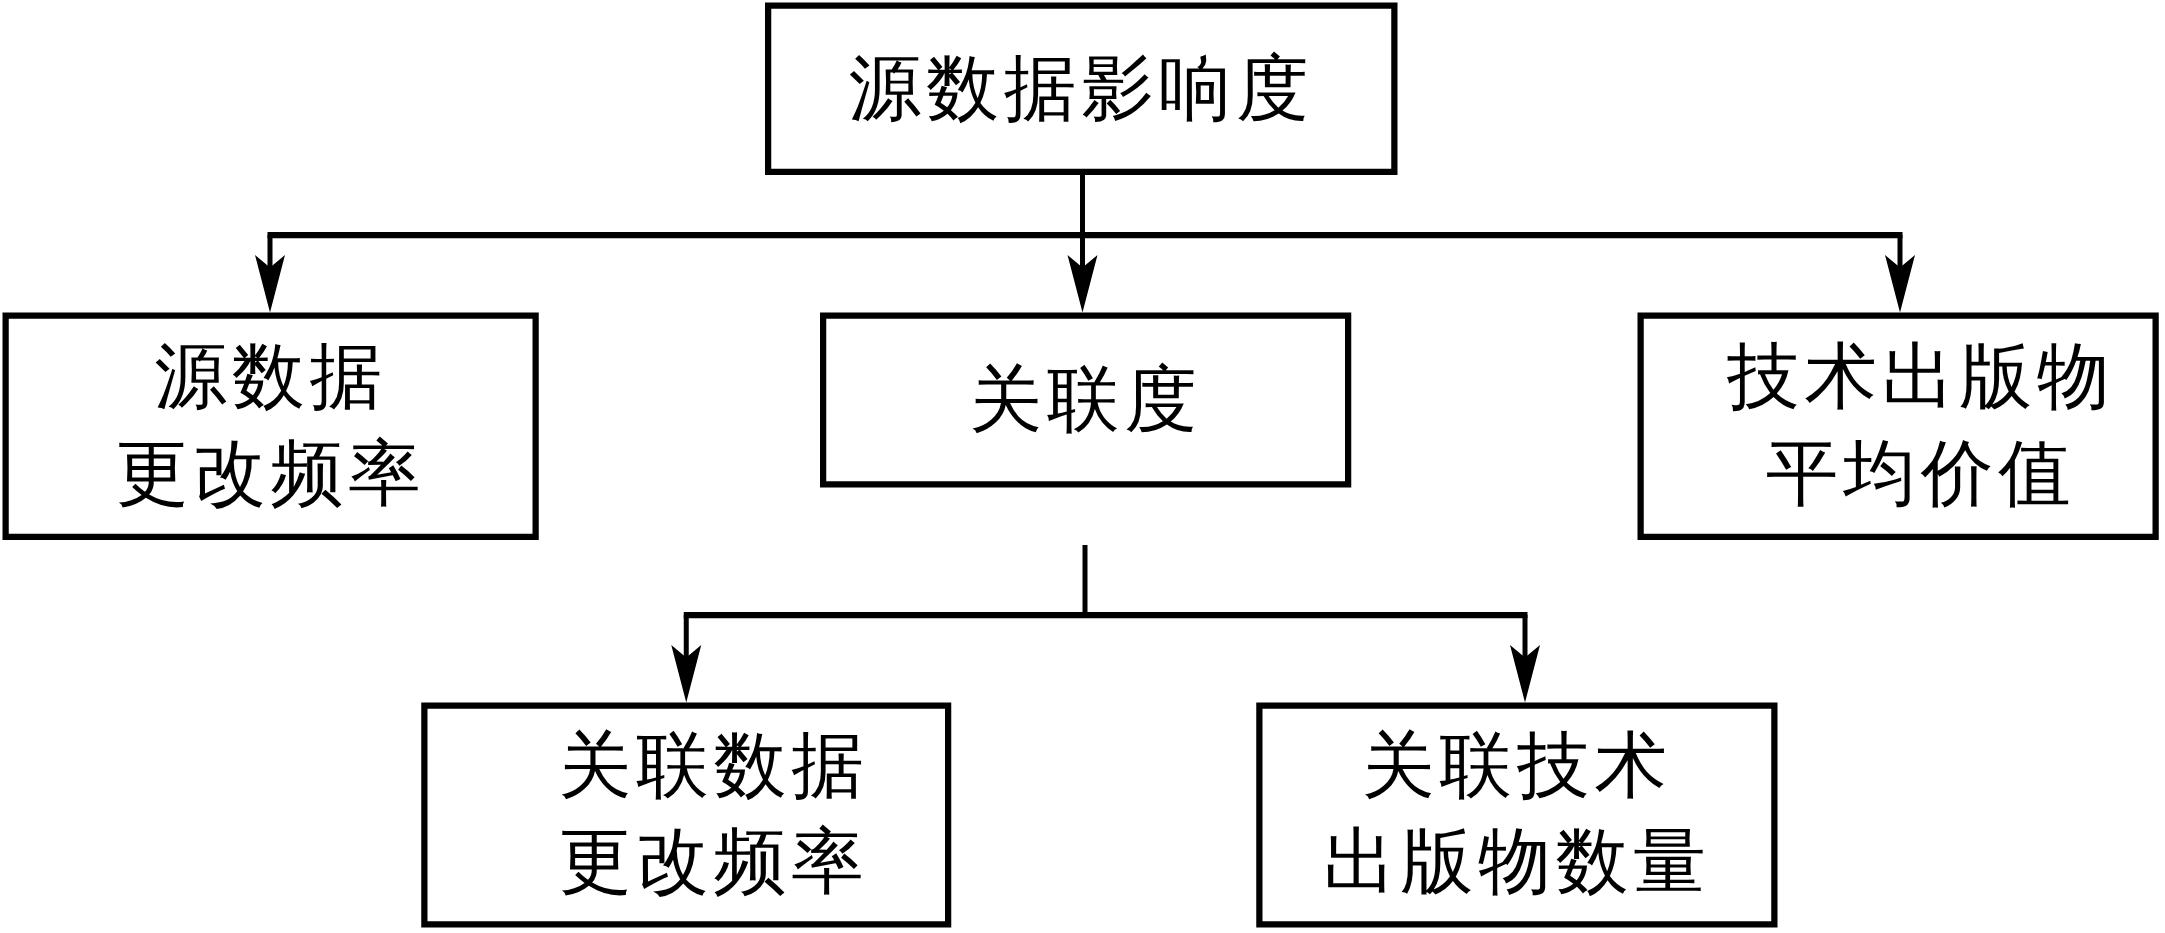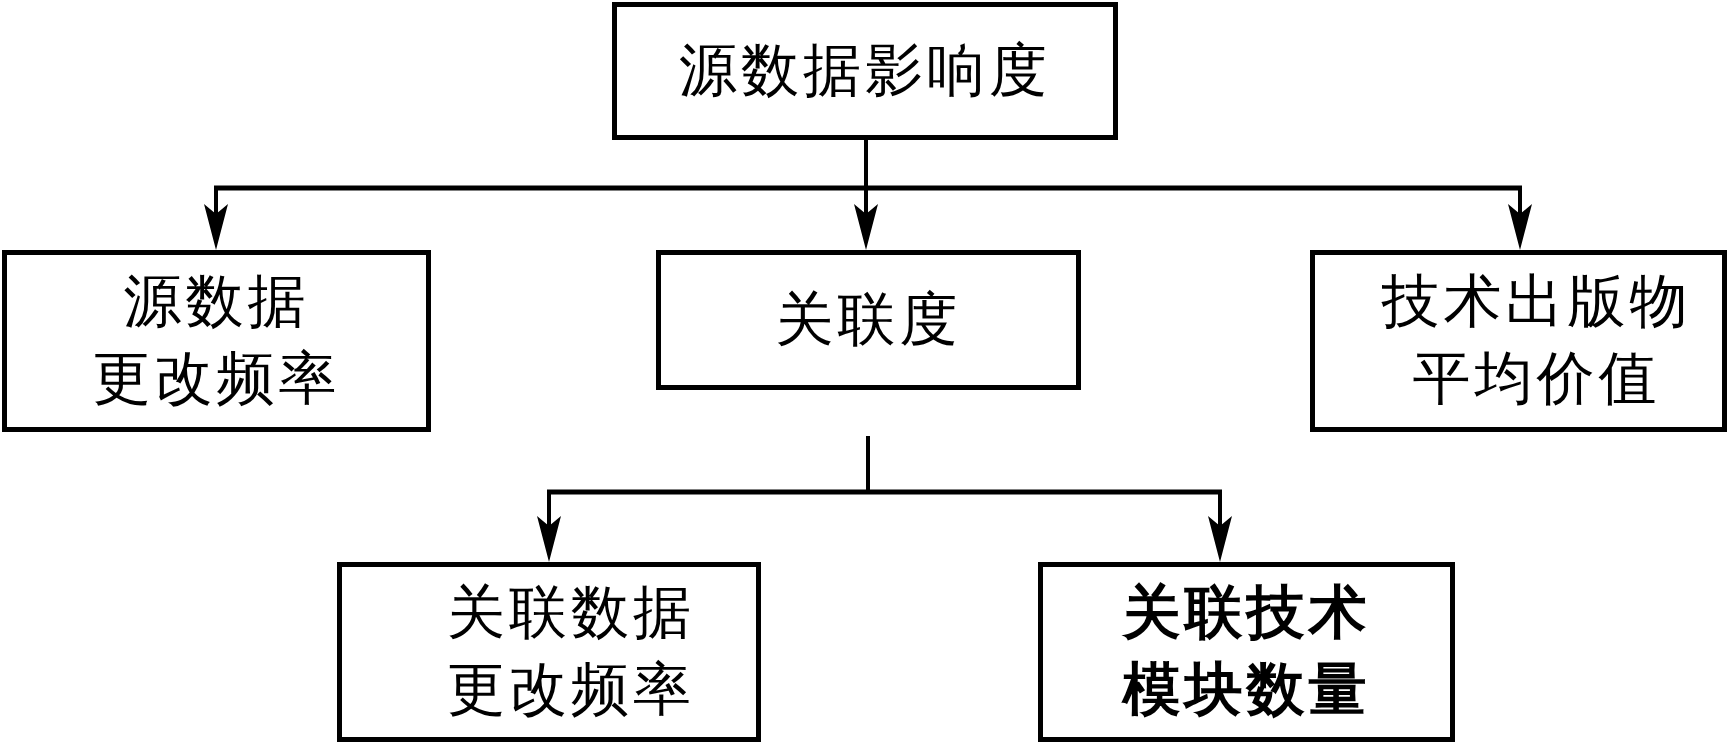--- a/index.html
+++ b/index.html
@@ -39,21 +39,21 @@
     white-space: nowrap;
   }
   .node span { display: block; }
 
   
   #node-root        { left: 612px;  top: 2px;   width: 506px; height: 138px; }
   #node-change-freq { left: 2px;    top: 250px; width: 429px; height: 182px; }
   #node-relevance   { left: 656px;  top: 250px; width: 425px; height: 140px; }
   #node-pub-value   { left: 1310px; top: 250px; width: 417px; height: 182px; padding-left: 36px; }
   #node-module-cnt  { left: 337px;  top: 562px; width: 424px; height: 180px; padding-left: 44px; }
-  #node-pub-cnt     { left: 1038px; top: 562px; width: 417px; height: 180px; font-weight: bold; }
+  #node-pub-cnt     { left: 1005px; top: 562px; width: 417px; height: 180px; }
 </style>
 </head>
 <body>
 
 <div class="stage">
 
   <svg class="connectors" viewBox="0 0 1732 746" xmlns="http://www.w3.org/2000/svg">
     <g stroke="#000000" stroke-width="4" fill="none">
 
       <path d="M 866 140 V 190"></path>
@@ -99,16 +99,16 @@
     <span>平均价值</span>
   </div>
 
   <div class="node" id="node-module-cnt">
     <span>关联数据</span>
     <span>更改频率</span>
   </div>
 
   <div class="node" id="node-pub-cnt">
     <span>关联技术</span>
-    <span>模块数量</span>
+    <span>出版物数量</span>
   </div>
 
 </div>
 
 </body></html>

